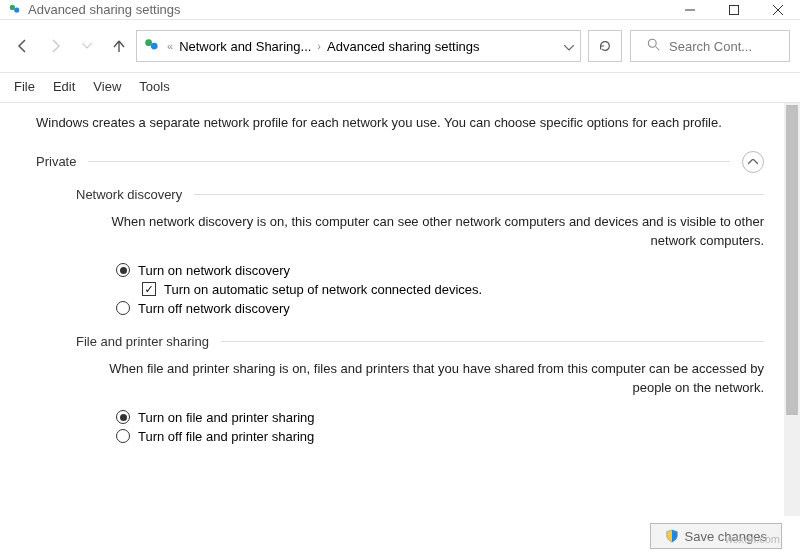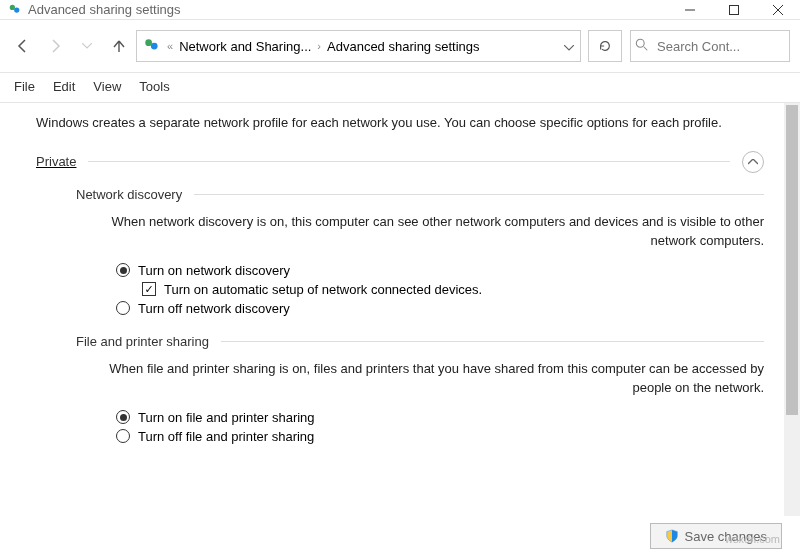--- a/index.html
+++ b/index.html
@@ -61,21 +61,21 @@
     .refresh-box {
       width: 34px; height: 32px;
       border: 1px solid #ccc;
       display: flex; align-items: center; justify-content: center;
       margin-left: -1px;
     }
     .search-box {
       width: 160px; height: 32px;
       border: 1px solid #ccc;
       display: flex; align-items: center;
-      padding: 0 4px; gap: 8px;
+      padding: 0 16px; gap: 8px;
       color: #888;
     }
     .search-box input {
       border: none; outline: none; width: 100%;
       font-size: 13px; color: #888; background: transparent;
     }
     
     .menubar {
       display: flex;
       gap: 18px;
@@ -93,21 +93,20 @@
       padding: 10px 36px 10px 36px;
       height: 100%;
       overflow-y: hidden;
     }
     .intro { color: #222; line-height: 1.5; margin-bottom: 18px; }
     .section-header {
       display: flex;
       align-items: center;
       gap: 12px;
       margin-bottom: 14px;
-      text-decoration: underline;
     }
     .section-title { color: #333; }
     .section-line { flex: 1; height: 1px; background: #ddd; }
     .toggle-circle {
       width: 22px; height: 22px; border-radius: 50%;
       border: 1px solid #bbb;
       display: flex; align-items: center; justify-content: center;
       color: #666;
     }
     .subsection {

